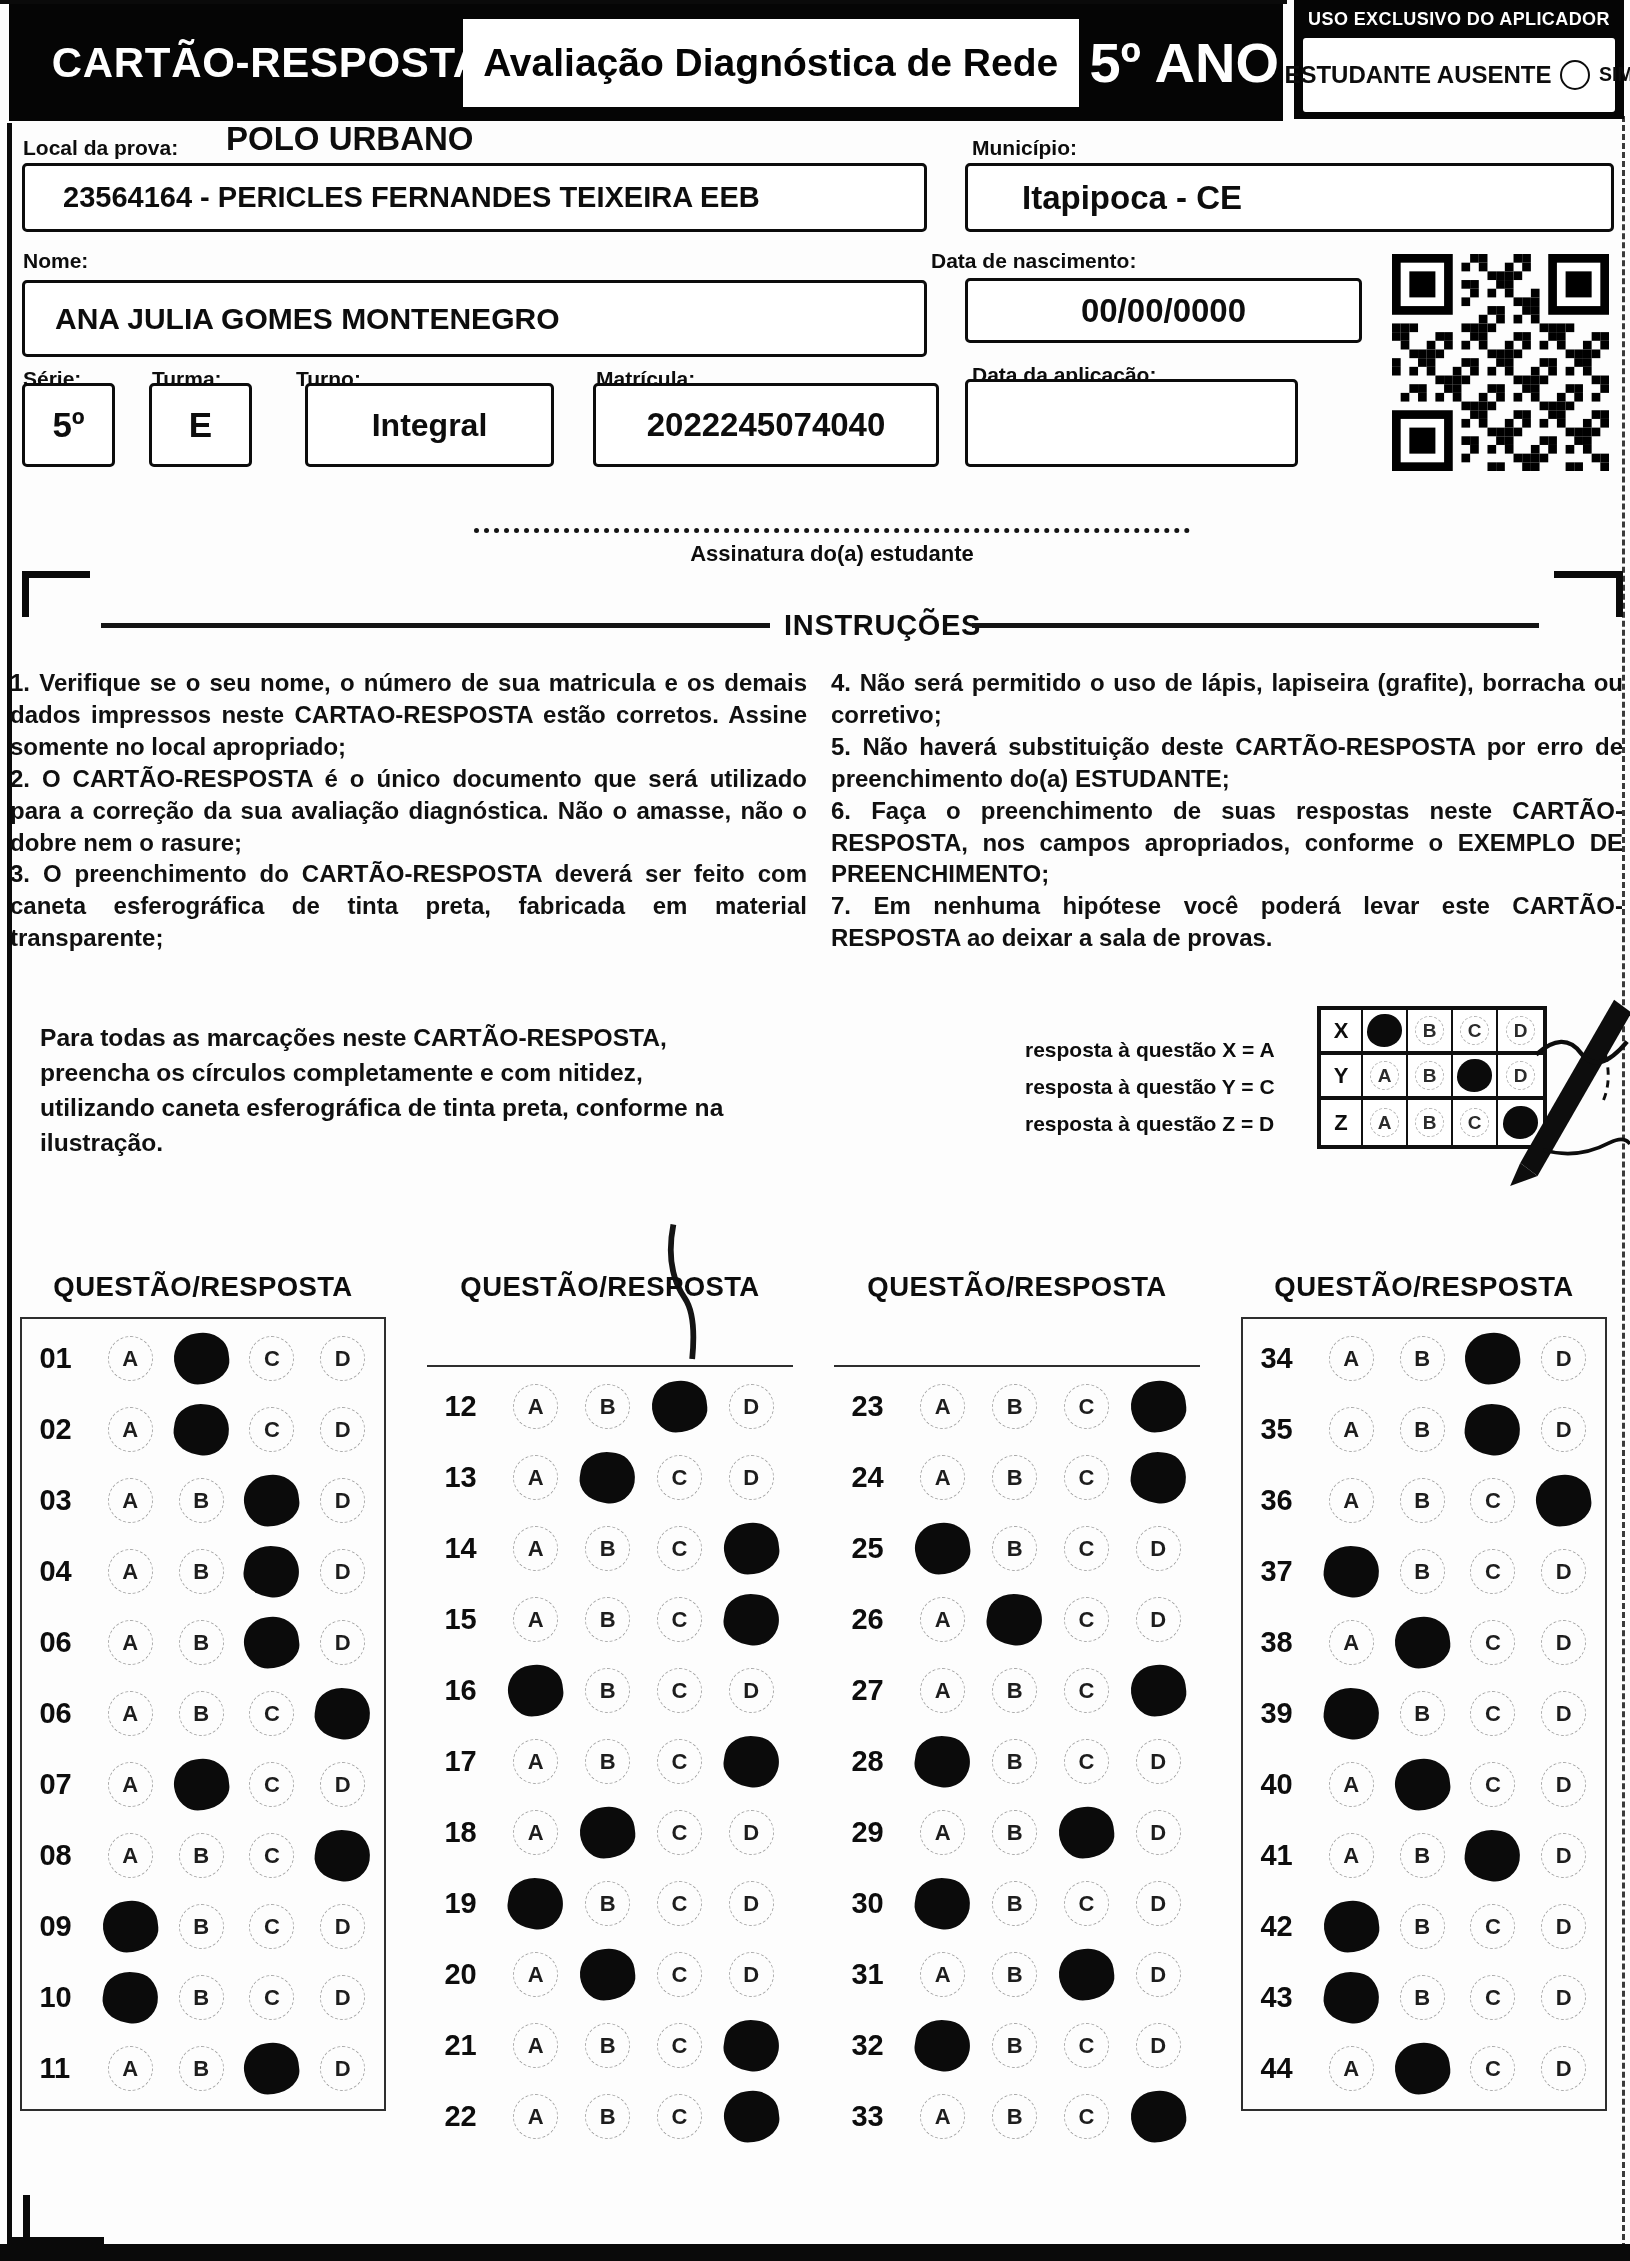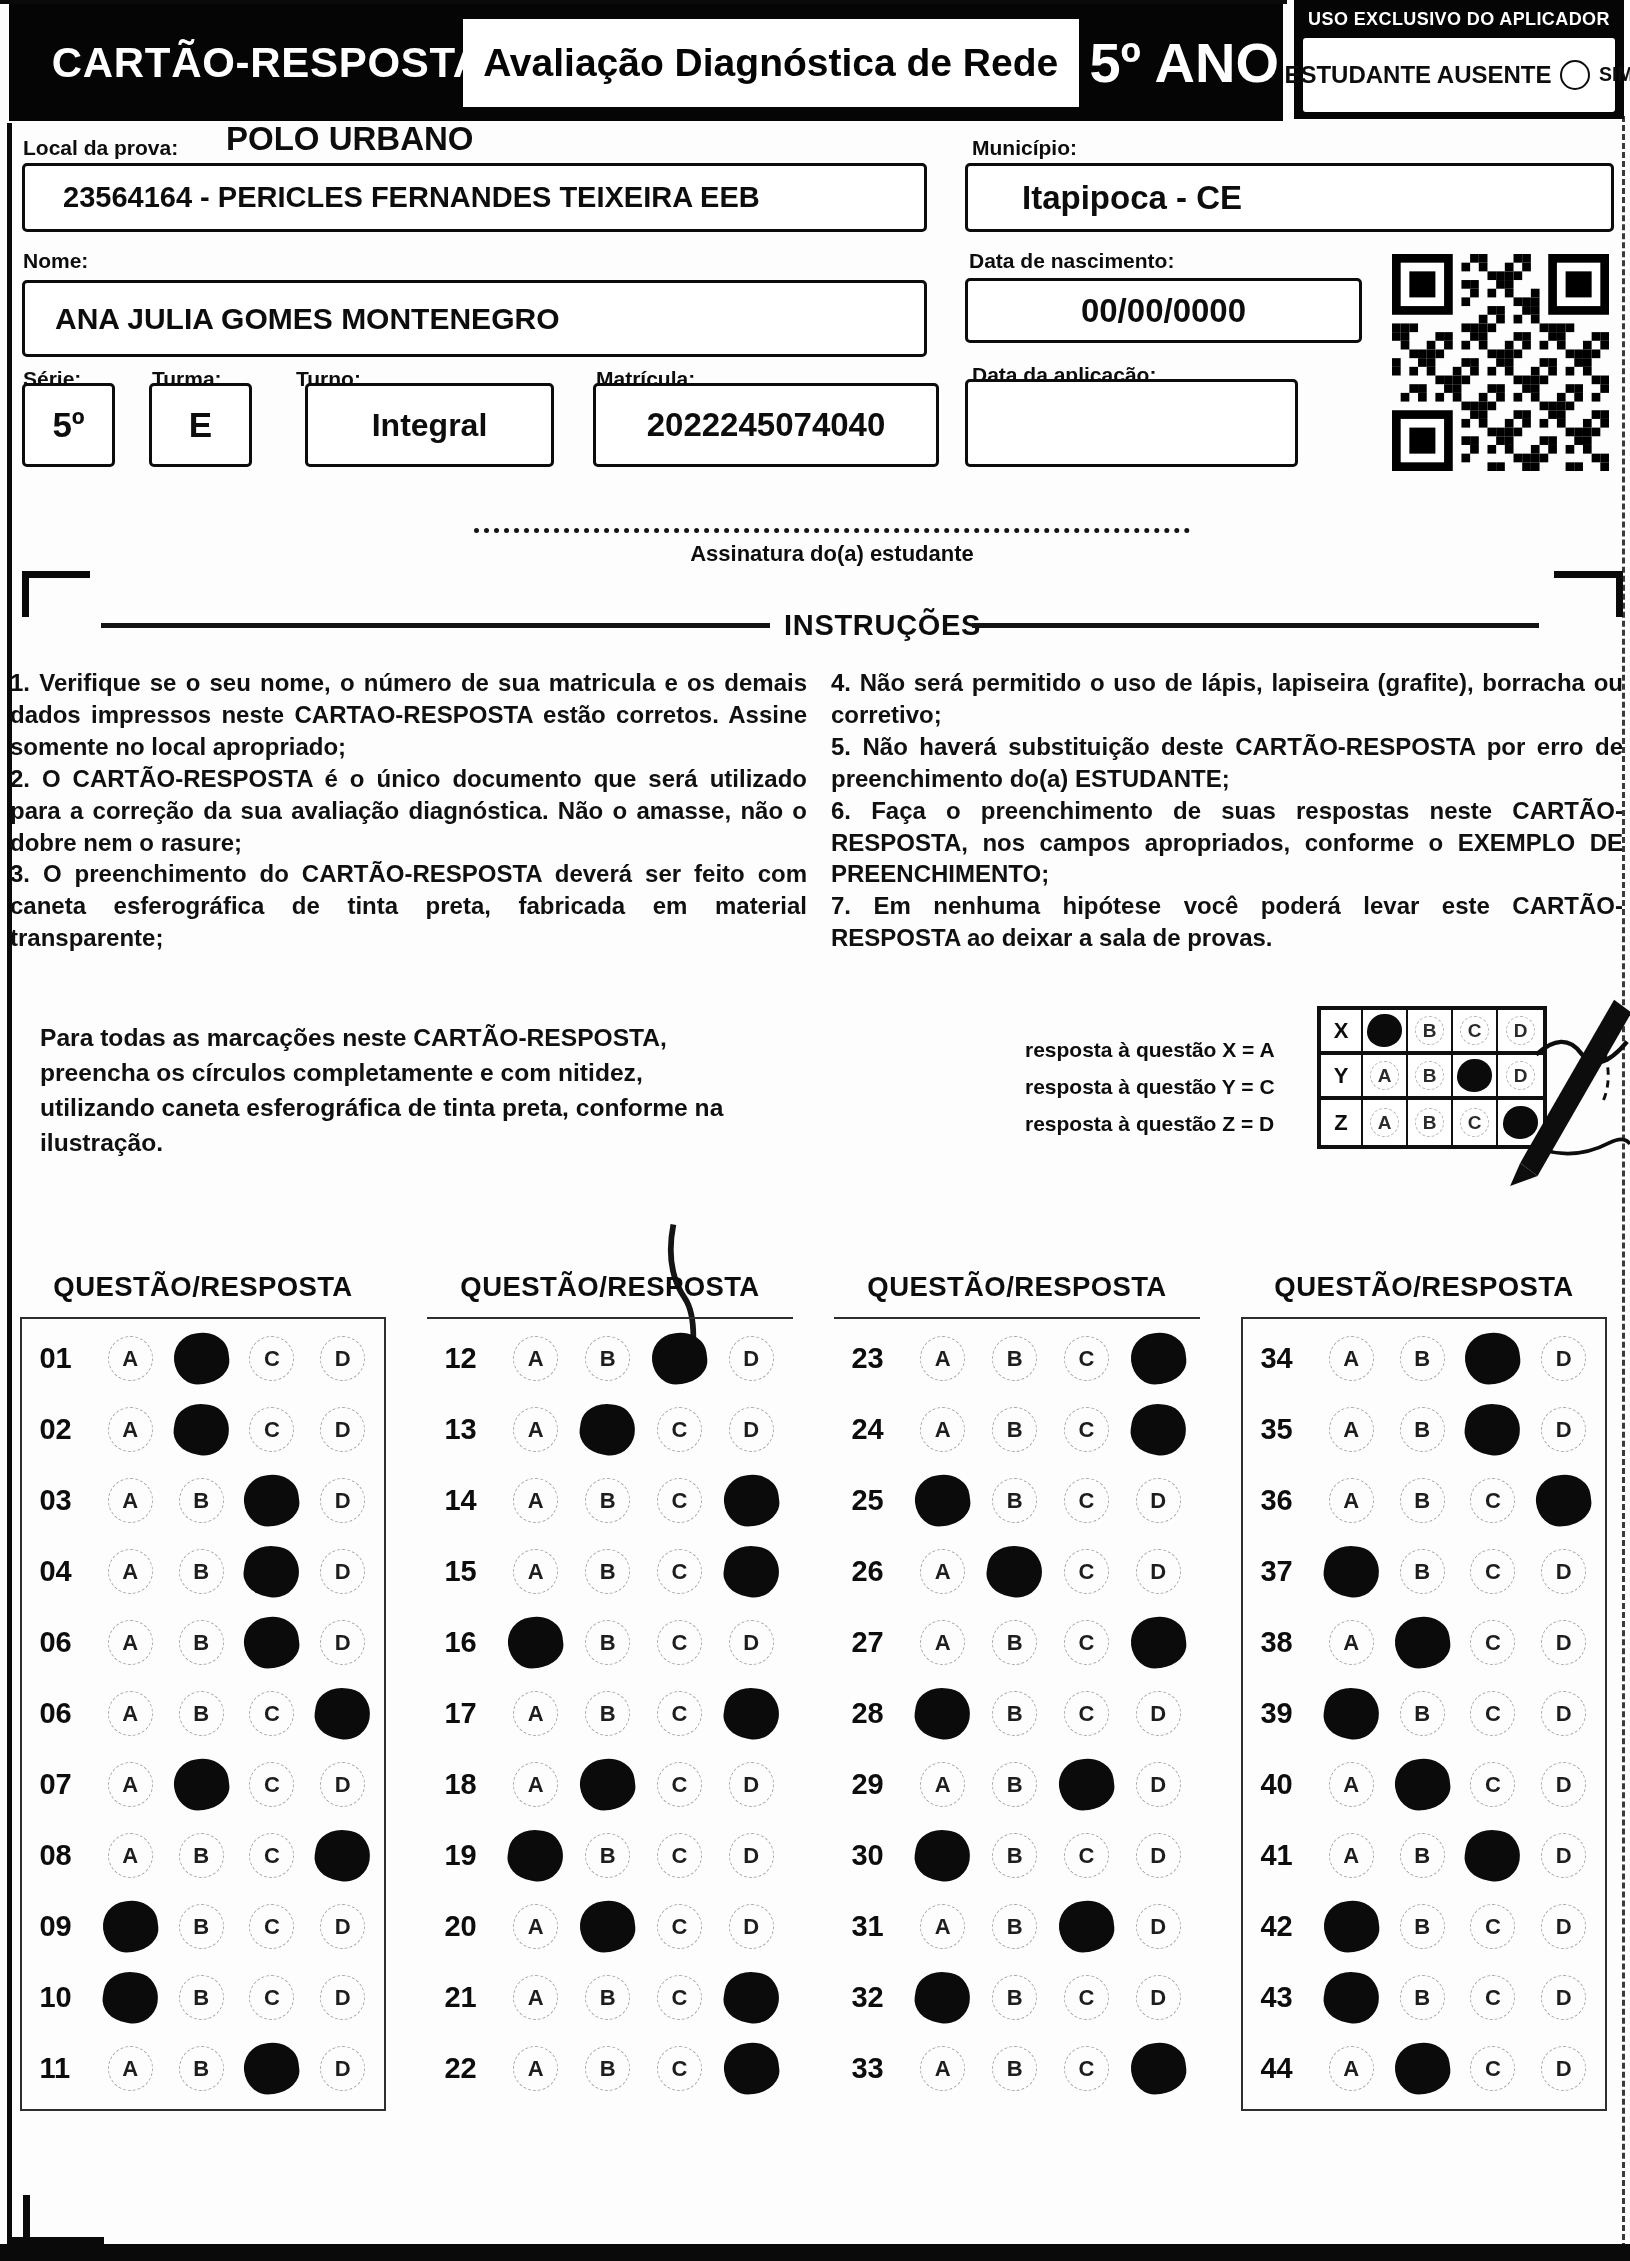--- a/index.html
+++ b/index.html
@@ -45,21 +45,21 @@
   .ex-cell { height:45px; display:flex; align-items:center; justify-content:center; border-right:2.2px solid #101010; border-bottom:4.3px solid #101010; font-weight:700; font-size:19px; color:#2b2b2b; position:relative; }
   .ex-cell:nth-child(5n) { border-right:none; }
   .ex-label { font-weight:800; font-size:22px; color:#0d0d0d; }
   .ex-ring { width:29px; height:29px; border:1.4px dashed #b5b5b5; border-radius:50%; display:flex; align-items:center; justify-content:center; }
   .ex-fill { width:35px; height:33px; background:#0b0b0b; border-radius:50% 48% 52% 50% / 55% 50% 50% 45%; }
 
   
   .q-header { text-align:center; font-weight:800; font-size:27.5px; letter-spacing:0.4px; height:46px; }
   .q-body { padding:4.3px 5.8px; }
   .q-body.borders-full { border:2.2px solid #2e2e2e; }
-  .q-body.borders-top { border-top:2.2px solid #2e2e2e; }
+  .q-body.borders-top { border-top:2.2px solid #2e2e2e;margin-top:48px; }
   .q-row { display:flex; align-items:center; height:71px; }
   .q-num { width:67px; font-weight:800; font-size:29px; padding-left:11.6px; flex:0 0 auto; }
   .q-cell { flex:1; display:flex; align-items:center; justify-content:center; }
   .bubble { width:45px; height:45px; border:1.4px dashed #a6a6a6; border-radius:50%; display:flex; align-items:center; justify-content:center; font-weight:700; font-size:22px; color:#1d1d1d; cursor:pointer; }
   .bubble.filled { width:55px; height:51px; border:none; background:#0b0b0b; border-radius:48% 52% 55% 45% / 52% 48% 45% 55%; transform:rotate(-7deg); }
   .q-row:nth-child(even) .bubble.filled { transform:rotate(9deg); border-radius:55% 45% 48% 52% / 48% 55% 52% 45%; }
 
   
   .ink { background:#0a0a0a; }
 </style>
@@ -101,21 +101,21 @@
   <div class="abs flabel" style="left:972px;top:136px;">Município:</div>
   <div class="abs fbox pad" style="left:965px;top:163px;width:649px;height:69px;">
     <span class="val" style="font-size:33px;margin-left:16px;">Itapipoca - CE</span>
   </div>
 
   <div class="abs flabel" style="left:23px;top:249px;">Nome:</div>
   <div class="abs fbox" style="left:22px;top:280px;width:905px;height:77px;padding-left:30px;">
     <span class="val">ANA JULIA GOMES MONTENEGRO</span>
   </div>
 
-  <div class="abs flabel" style="left:969px;top:249px;">Data de nascimento:</div>
+  <div class="abs flabel" style="left:931px;top:249px;">Data de nascimento:</div>
   <div class="abs fbox center" style="left:965px;top:278px;width:397px;height:65px;">
     <span class="val" style="font-size:33px;">00/00/0000</span>
   </div>
 
   <div class="abs" style="left:1392px;top:254px;width:226px;height:226px;"><svg xmlns="http://www.w3.org/2000/svg" width="217" height="217" viewBox="0 0 300 300">
         <rect x="108" y="0" width="12" height="12" fill="#000"></rect>
         <rect x="120" y="0" width="12" height="12" fill="#000"></rect>
         <rect x="168" y="0" width="12" height="12" fill="#000"></rect>
         <rect x="180" y="0" width="12" height="12" fill="#000"></rect>
         <rect x="96" y="12" width="12" height="12" fill="#000"></rect>

